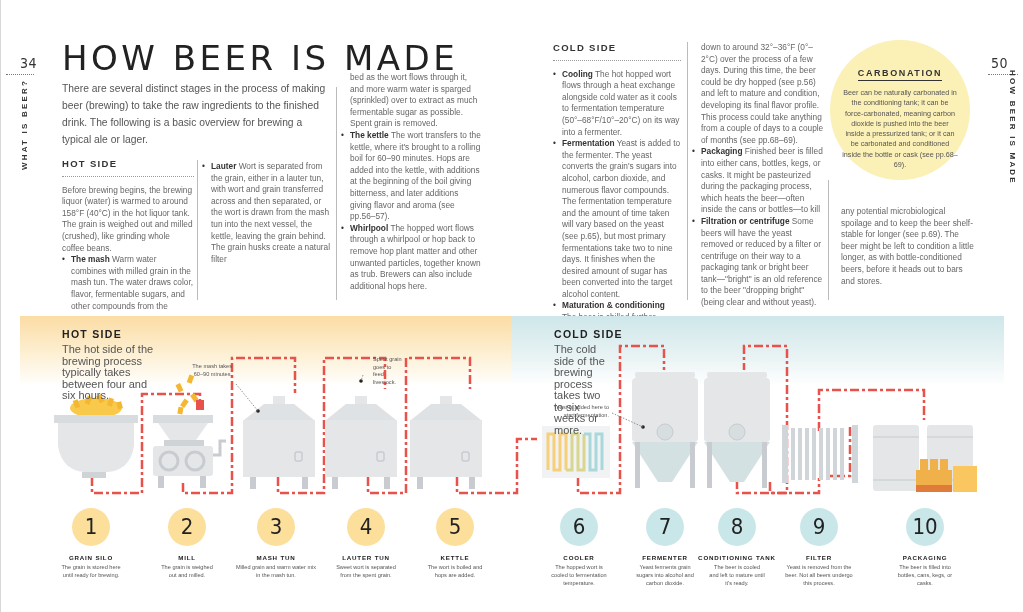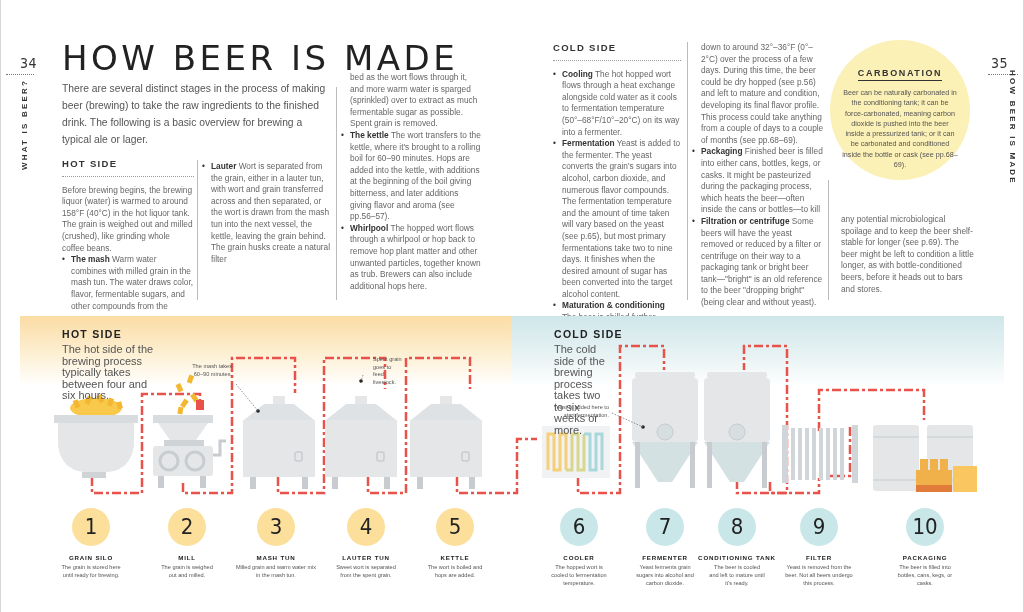--- a/index.html
+++ b/index.html
@@ -45,21 +45,21 @@
 </head>
 <body>
 
 <div class="page-edge" style="left:0;"></div>
 <div class="page-edge" style="left:1023px;"></div>
 
 <div class="folio" style="left:20px; top:55px;">34</div>
 <div class="folio-rule" style="left:6px; top:74px; width:28px;"></div>
 <div class="running" style="left:-21px; top:120px; transform: rotate(-90deg); transform-origin: center;">WHAT IS BEER?</div>
 
-<div class="folio" style="left:991px; top:55px;">35</div>
+<div class="folio" style="left:991px; top:55px;">50</div>
 <div class="folio-rule" style="left:988px; top:74px; width:30px;"></div>
 <div class="running" style="left:955px; top:123px; transform: rotate(90deg); transform-origin: center;">HOW BEER IS MADE</div>
 
 <h1 class="title">HOW BEER IS MADE</h1>
 <p class="intro">There are several distinct stages in the process of making beer (brewing) to take the raw ingredients to the finished drink. The following is a basic overview for brewing a typical ale or lager.</p>
 
 <div class="col" style="left:62px; top:158px; width:132px;">
   <div class="col-heading">HOT SIDE</div>
   <p>Before brewing begins, the brewing liquor (water) is warmed to around 158°F (40°C) in the hot liquor tank. The grain is weighed out and milled (crushed), like grinding whole coffee beans.</p>
   <ul>
@@ -95,21 +95,21 @@
 
 <div class="col" style="left:692px; top:42px; width:132px;">
   <p style="padding-left:9px;">down to around 32°–36°F (0°–2°C) over the process of a few days. During this time, the beer could be dry hopped (see p.56) and left to mature and condition, developing its final flavor profile. This process could take anything from a couple of days to a couple of months (see pp.68–69).</p>
   <ul>
     <li><b>Packaging</b> <span>Finished beer is filled into either cans, bottles, kegs, or casks. It might be pasteurized during the packaging process, which heats the beer—often inside the cans or bottles—to kill</span></li>
     <li><b>Filtration or centrifuge</b> <span>Some beers will have the yeast removed or reduced by a filter or centrifuge on their way to a packaging tank or bright beer tank—"bright" is an old reference to the beer "dropping bright" (being clear and without yeast).</span></li>
   </ul>
 </div>
 <div class="col-divider" style="left:828px; top:180px; height:120px;"></div>
 
-<div class="col" style="left:841px; top:214px; width:135px;">
+<div class="col" style="left:841px; top:206px; width:135px;">
   <p>any potential microbiological spoilage and to keep the beer shelf-stable for longer (see p.69). The beer might be left to condition a little longer, as with bottle-conditioned beers, before it heads out to bars and stores.</p>
 </div>
 
 <div class="carbonation">
   <div class="c-title">CARBONATION</div>
   <div class="c-body">Beer can be naturally carbonated in the conditioning tank; it can be force-carbonated, meaning carbon dioxide is pushed into the beer inside a pressurized tank; or it can be carbonated and conditioned inside the bottle or cask (see pp.68–69).</div>
 </div>
 
 <div class="band-hot"></div>
 <div class="band-cold"></div>

